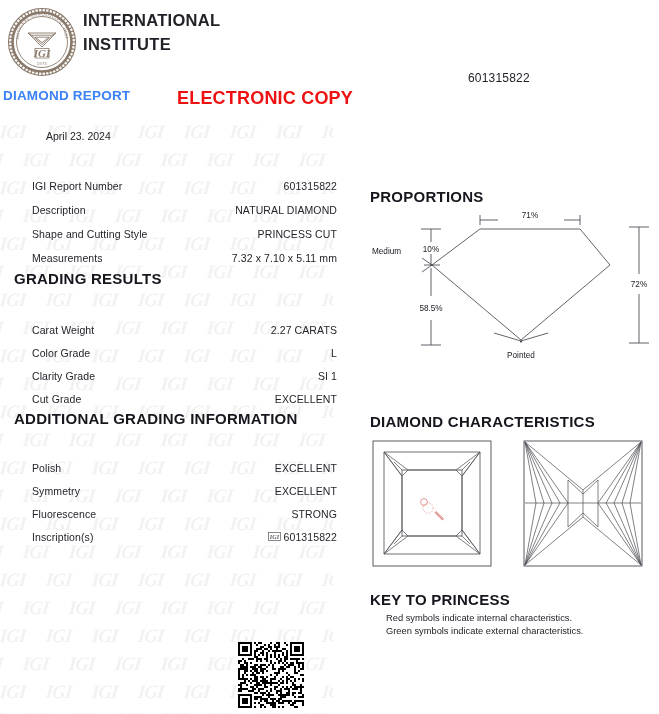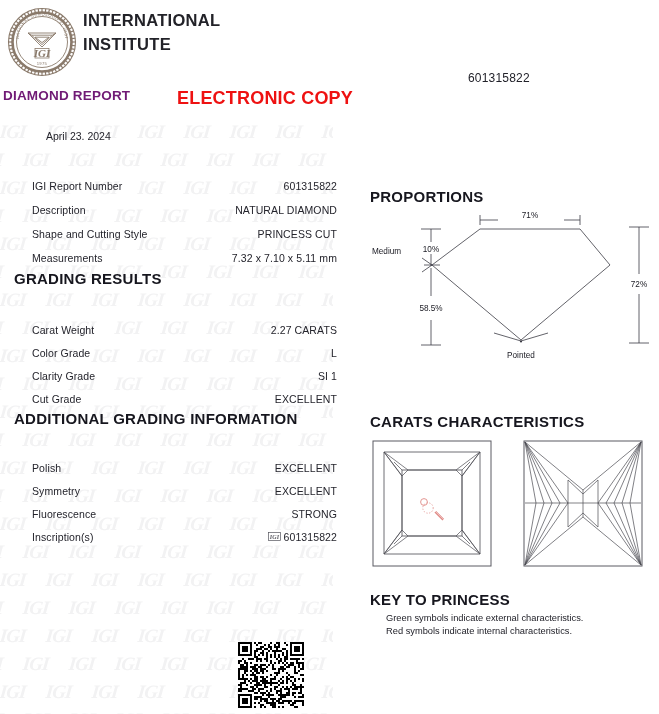--- a/index.html
+++ b/index.html
@@ -64,21 +64,21 @@
     position: absolute; left: 468px; top: 71px;
     font-size: 12px;
     color: #22222a;
     letter-spacing: 0.2px;
   }
   #title-row { position: absolute; left: 0; top: 88px; width: 659px; }
   #doc-title {
     position: absolute; left: 3px; top: 0;
     font-size: 13.5px; font-weight: 700;
     letter-spacing: 0.2px;
-    color: #701a75;
+    color: #3b82f6;
   }
   #copy-flag {
     position: absolute; left: 177px; top: 0;
     font-size: 18px; font-weight: 700;
     letter-spacing: 0.2px;
     color: #ee1111;
   }
 
   
   #left-col {
@@ -926,21 +926,21 @@
           <line x1="281" y1="19" x2="281" y2="66"></line>
           <line x1="281" y1="86" x2="281" y2="135"></line>
           <line x1="271" y1="135" x2="291" y2="135"></line>
         </g>
         <text class="prop-txt" x="281" y="79" text-anchor="middle">72%</text>
 
         <text class="prop-txt" x="163" y="150" text-anchor="middle">Pointed</text>
       </svg>
     </div>
 
-    <div class="sec-head" id="clarity-head">CARATS CHARACTERISTICS</div>
+    <div class="sec-head" id="clarity-head">DIAMOND CHARACTERISTICS</div>
 
     <div id="clarity-svg">
       <svg width="272" height="128" viewBox="0 0 272 128">
 
         <g stroke="#4a4a52" fill="none" stroke-width="0.7">
           <rect x="1" y="1" width="118" height="125" stroke="#5a5a62" stroke-width="1"></rect>
 
           <path d="M12 12 L108 12 L108 114 L12 114 Z" stroke-width="0.8"></path>
 
           <path d="M12 12 L36 30 L84 30 L108 12"></path>
@@ -978,18 +978,18 @@
           <path d="M196 40 L211 54 L226 40"></path>
           <path d="M196 87 L211 73 L226 87"></path>
           <path d="M196 40 L196 87 M226 40 L226 87"></path>
         </g>
       </svg>
     </div>
 
     <div class="sec-head" id="key-head">KEY TO PRINCESS</div>
 
     <div id="key-lines">
+      <div>Red symbols indicate internal characteristics.</div>
       <div>Green symbols indicate external characteristics.</div>
-      <div>Red symbols indicate internal characteristics.</div>
     </div>
   </div>
 
 </div>
 
 </body></html>

